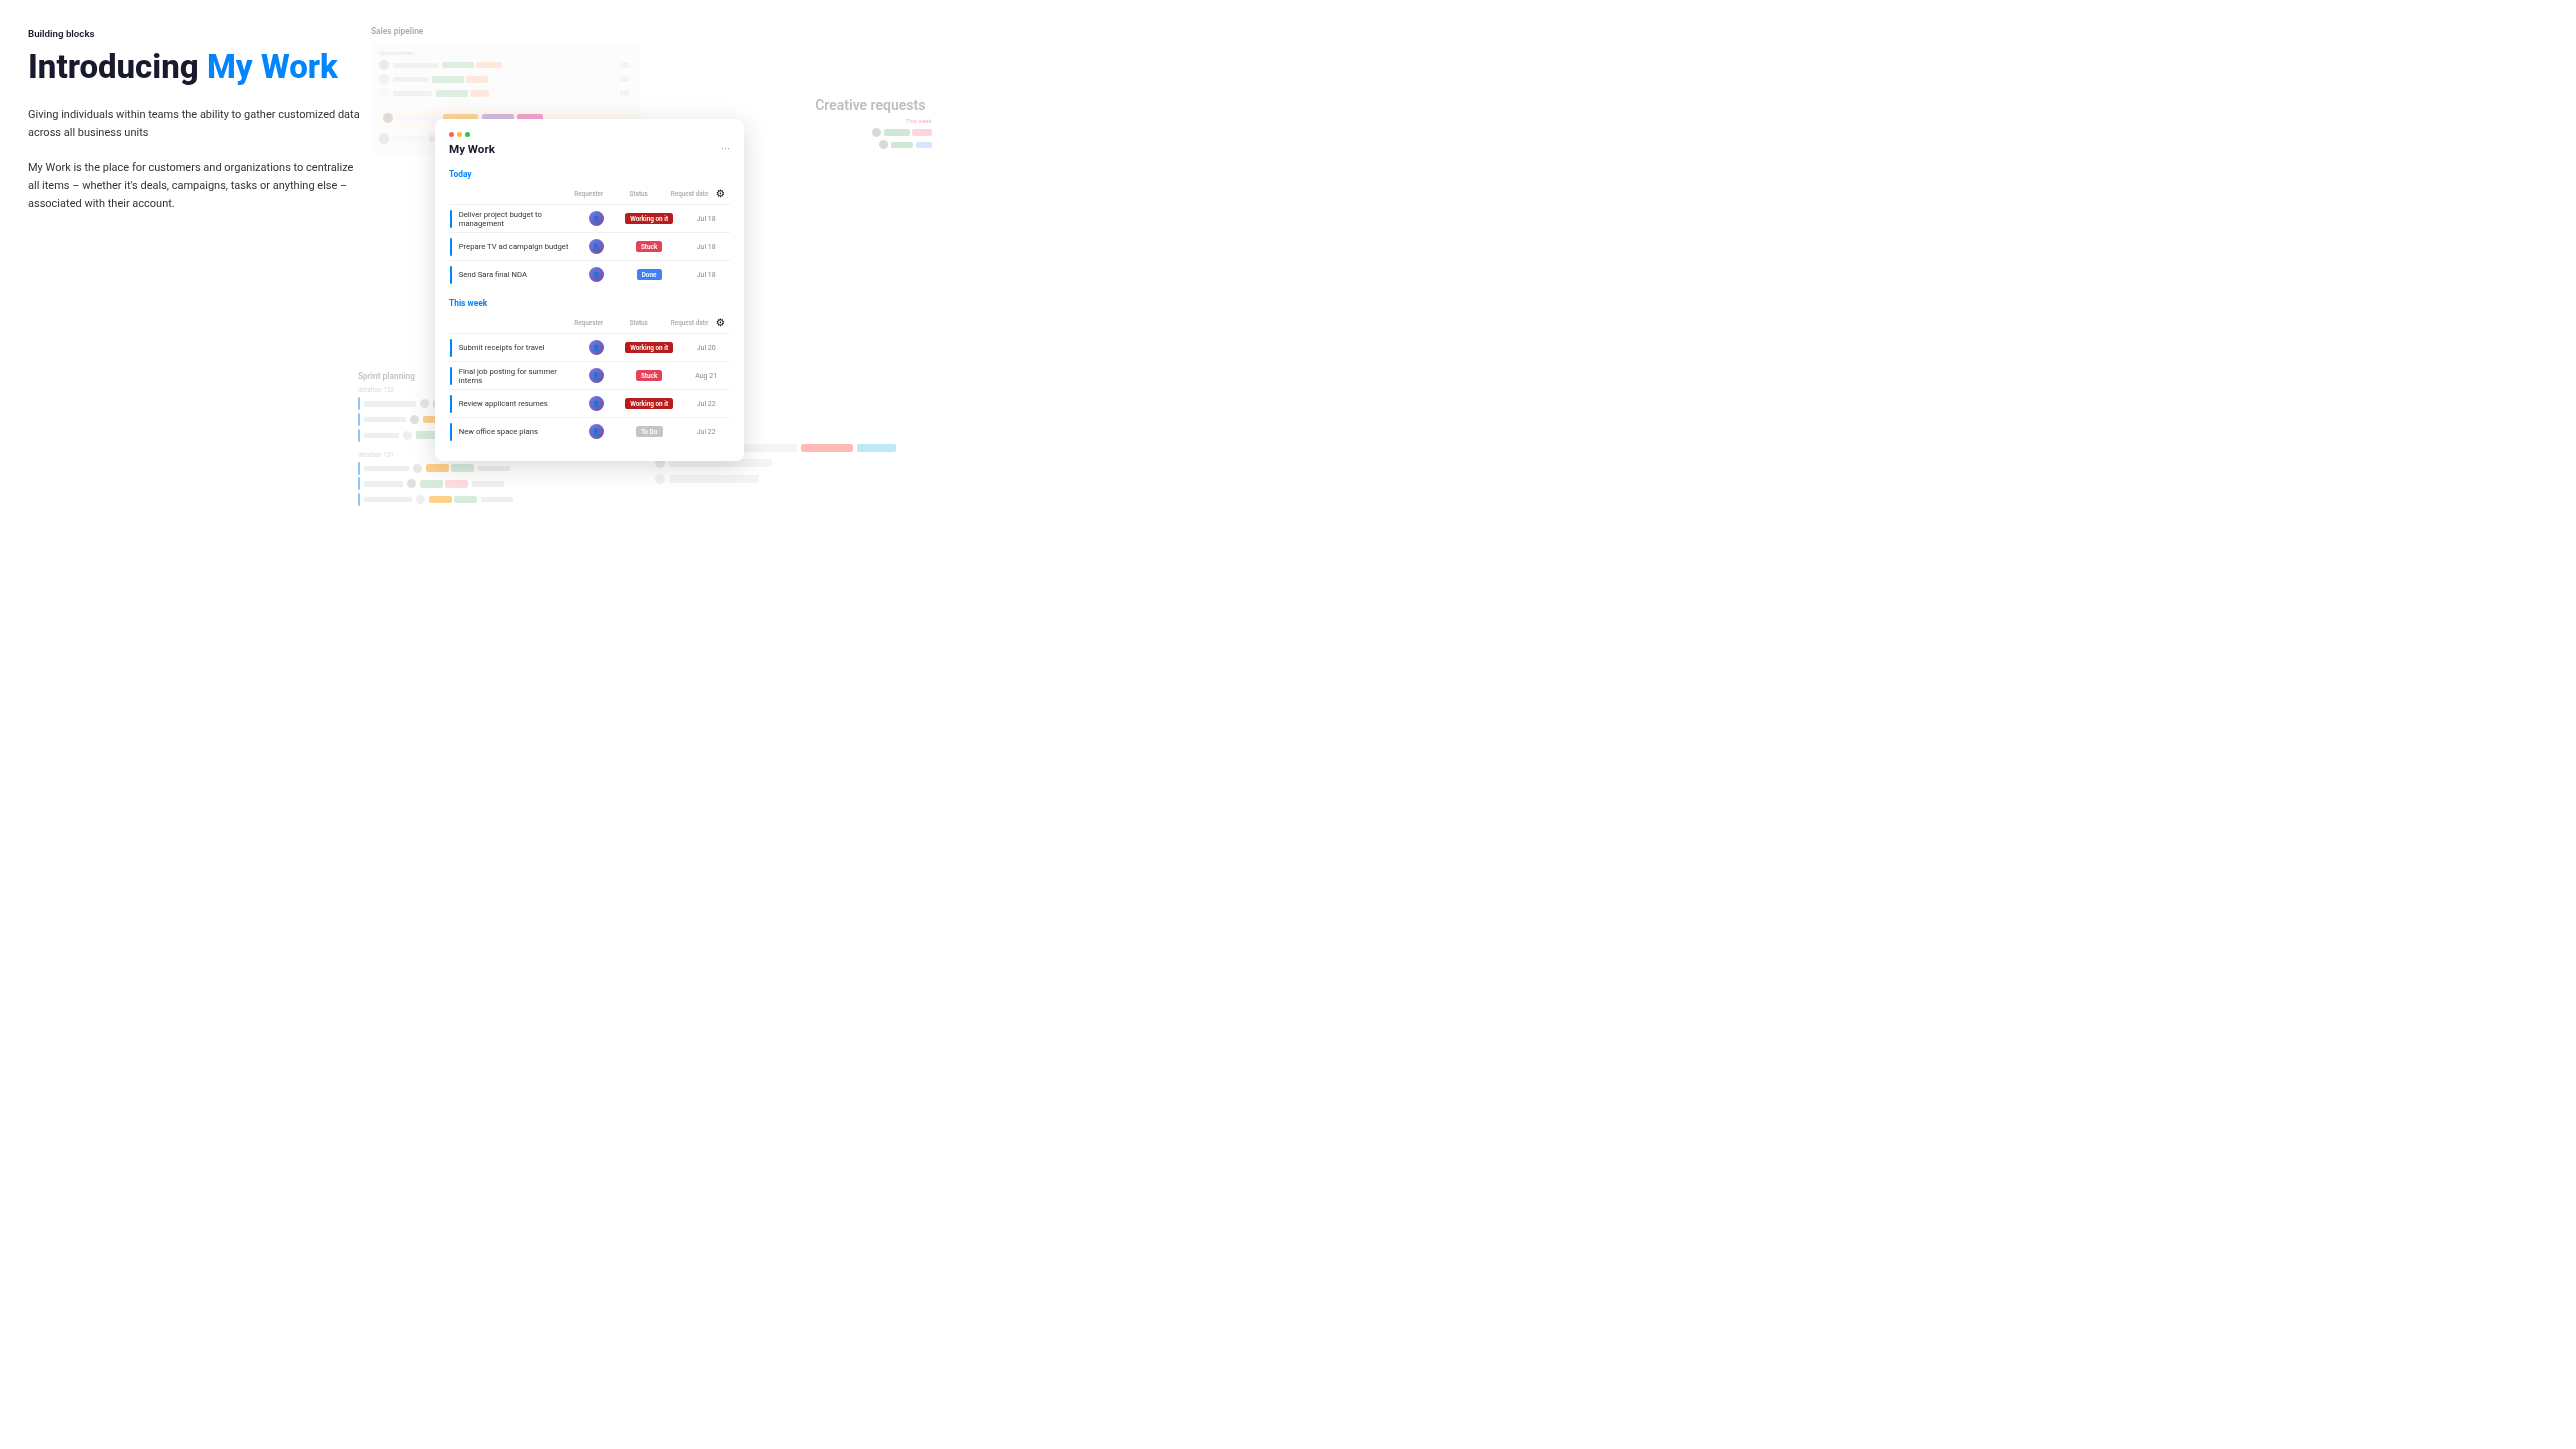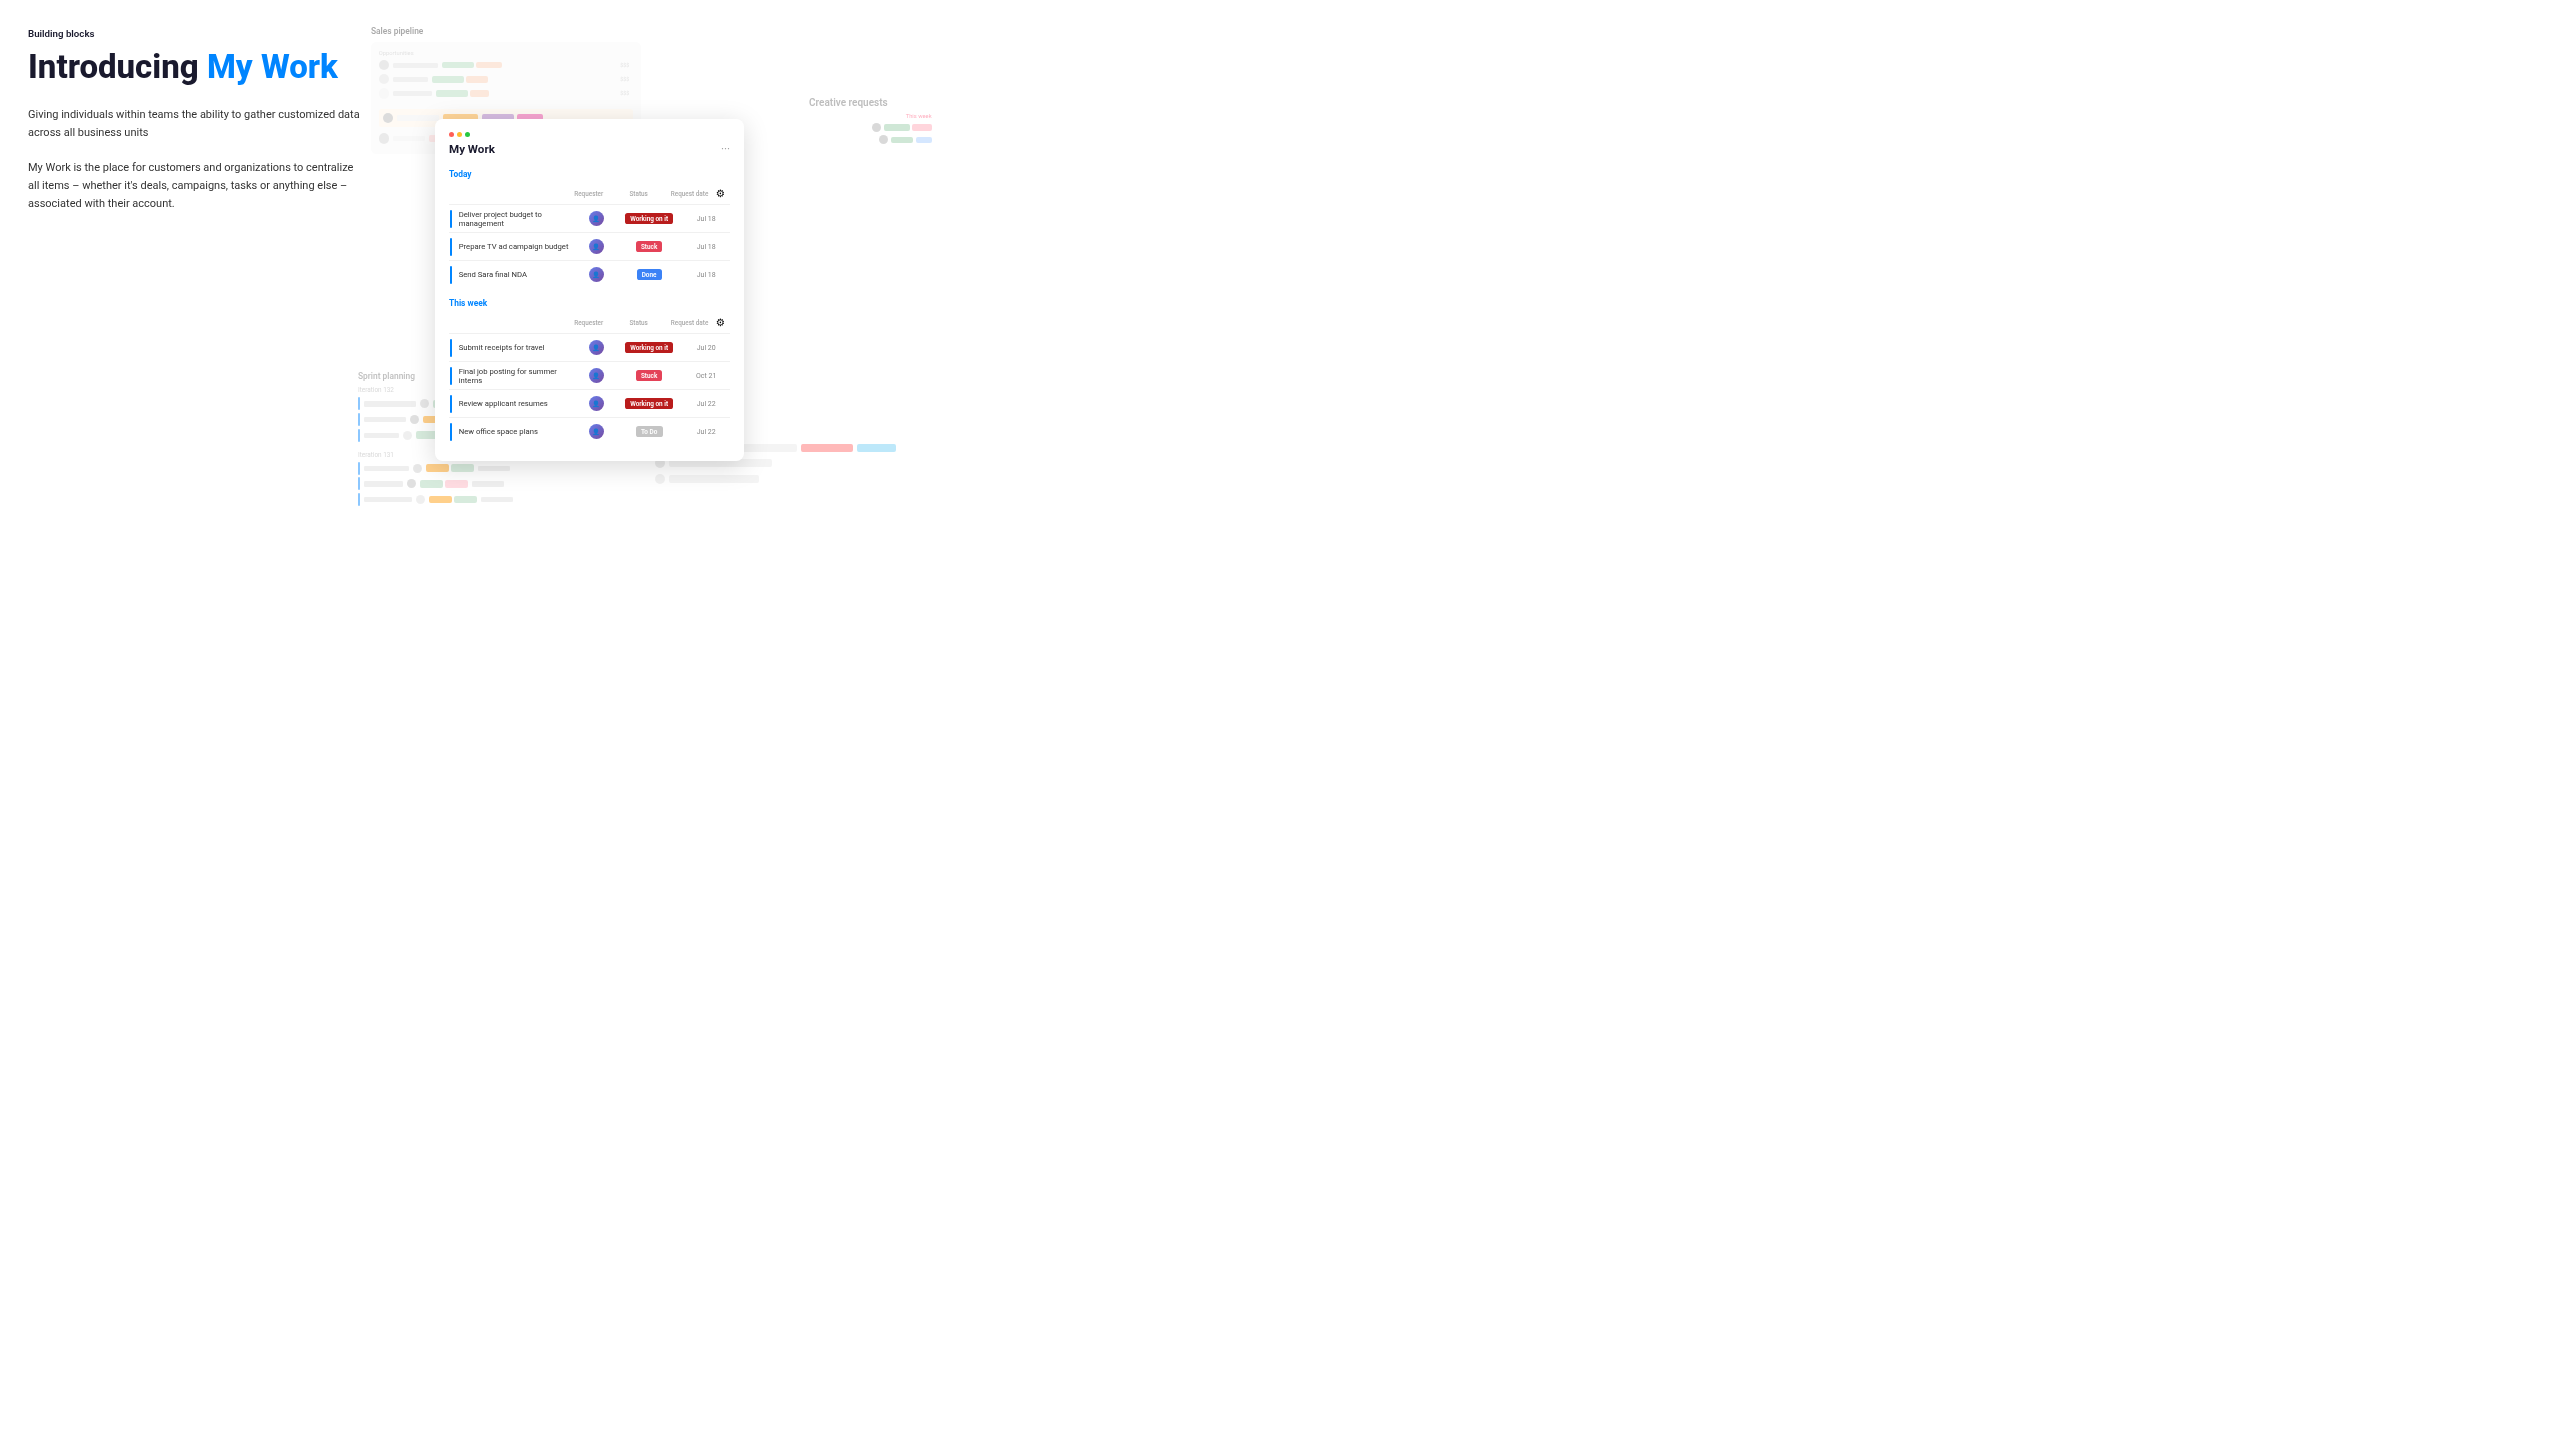--- a/index.html
+++ b/index.html
@@ -250,25 +250,25 @@
     
     .creative-requests-bg {
       position: absolute;
       top: 97px;
       right: 0px;
       width: 129px;
       opacity: 0.55;
     }
 
     .cr-title {
-      font-size: 10px;
+      font-size: 14px;
       font-weight: 600;
       color: #888;
       margin-bottom: 5.2px;
-      text-align: left;
+      text-align: center;
       padding-right: 6.4px;
     }
 
     .cr-row {
       display: flex;
       align-items: center;
       justify-content: flex-end;
       gap: 2.6px;
       margin-bottom: 3.2px;
       padding-right: 6.4px;
@@ -548,21 +548,21 @@
         </div>
         <div class="task-row">
           <div class="task-indicator"></div>
           <div class="task-name">Final job posting for summer interns</div>
           <div class="avatar-cell">
             <div class="user-avatar">👤</div>
           </div>
           <div class="status-cell">
             <span class="status-badge status-stuck">Stuck</span>
           </div>
-          <div class="date-cell">Oct 21</div>
+          <div class="date-cell">Aug 21</div>
         </div>
         <div class="task-row">
           <div class="task-indicator"></div>
           <div class="task-name">Review applicant resumes</div>
           <div class="avatar-cell">
             <div class="user-avatar">👤</div>
           </div>
           <div class="status-cell">
             <span class="status-badge status-working">Working on it</span>
           </div>

